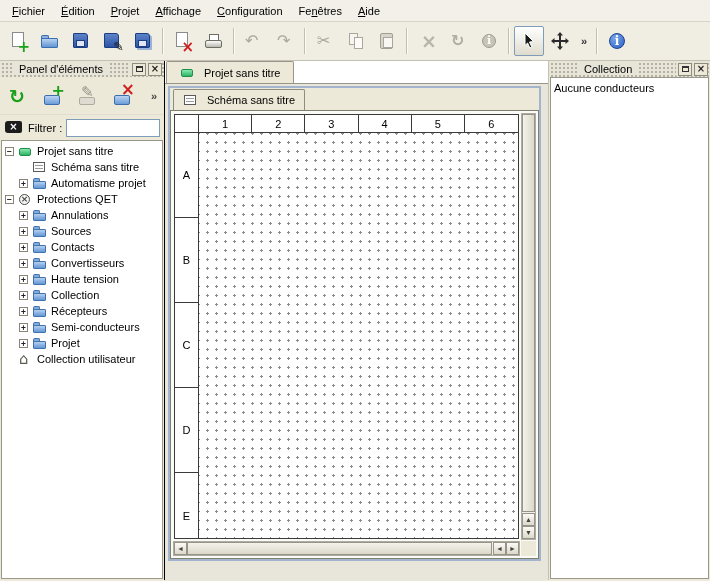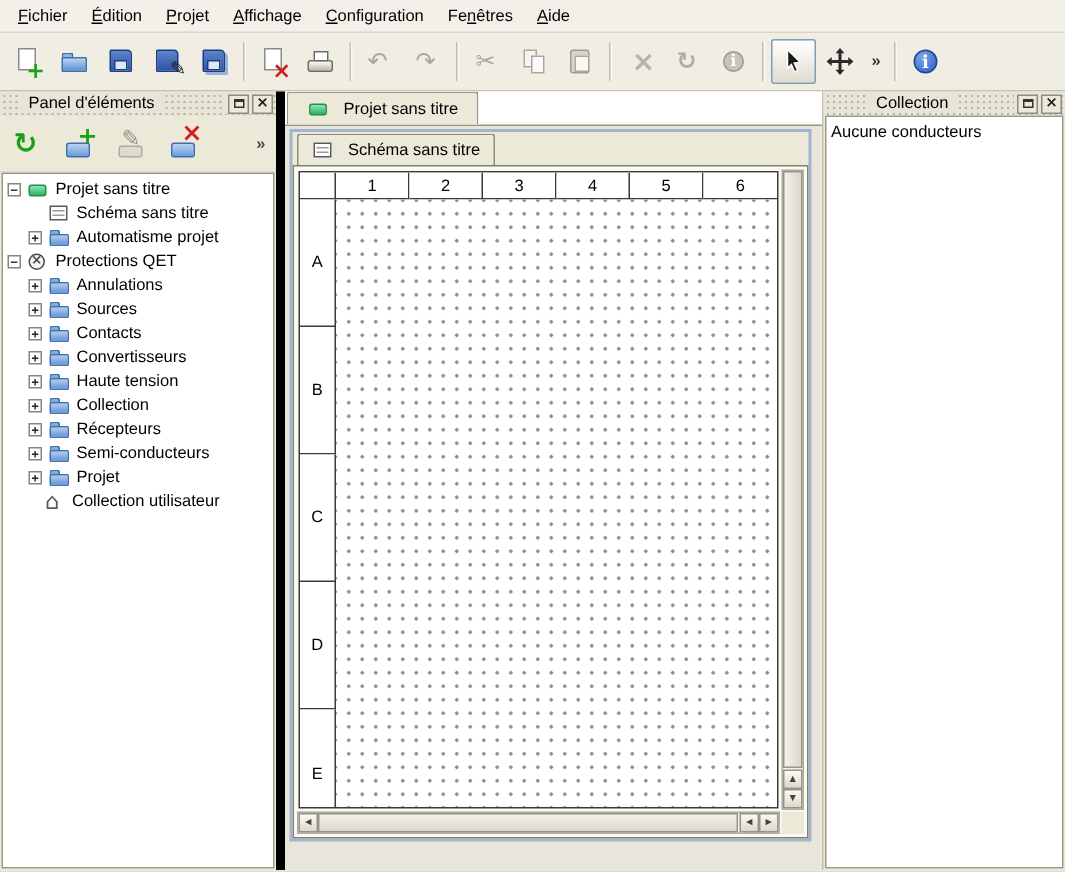--- a/index.html
+++ b/index.html
@@ -15,21 +15,21 @@
   
   .toolbar{height:39px;display:flex;align-items:center;background:#f0ede3;border-bottom:1px solid #c4c1b2;padding:0 4px;gap:1px;}
   .tb-btn{width:30px;height:30px;display:flex;align-items:center;justify-content:center;border:1px solid transparent;border-radius:2px;flex:none;}
   .tb-btn.active{border:1px solid #7f9db9;background:linear-gradient(#ffffff,#dfdccd);}
   .tb-btn.tb-text{width:16px;font-weight:bold;color:#333;}
   .tb-sep{width:2px;height:26px;border-left:1px solid #c2bfb0;border-right:1px solid #fbfaf6;margin:0 3px;flex:none;}
 
   
   .workspace{display:flex;height:519px;}
   .dock{display:flex;flex-direction:column;}
-  .left-dock{width:190px;border-right:6px solid #000000;flex:none;}
+  .left-dock{width:165px;border-right:1px solid #000000;flex:none;}
   .right-dock{width:162px;border-left:1px solid #c4c1b2;flex:none;}
   .dock-title{height:16px;flex:none;display:flex;align-items:center;background-color:#e7e4d8;
       background-image:radial-gradient(#b5b2a4 1px,transparent 1px);background-size:4px 4px;background-position:1px 1px;padding:0 2px;}
   .dock-title-label{background:#e7e4d8;padding:0 5px;}
   .left-dock .dock-title-label{margin-left:12px;}
   .right-dock .dock-title-label{margin-left:28px;}
   .dock-btns{margin-left:auto;display:flex;gap:2px;background:#e7e4d8;padding-left:2px;}
   .dock-btn{width:14px;height:13px;border:1px solid #8e8c7e;background:#ece9d8;display:flex;align-items:center;justify-content:center;}
   .glyph-float{width:7px;height:6px;border:1px solid #333;border-top-width:2px;}
   .glyph-close{font:bold 10px/10px "DejaVu Sans",sans-serif;color:#222;}
@@ -249,20 +249,25 @@
             <span class="ic icL ic-box-plus"></span>
           </div>
           <div class="dock-tool-btn disabled">
             <span class="ic icL ic-pencil"></span>
           </div>
           <div class="dock-tool-btn">
             <span class="ic icL ic-box-cross"></span>
           </div>
           <div class="dock-overflow">»</div>
         </div>
+      <div class="filter-row">
+        <span class="clear-filter"><span class="ic ic-clear-filter"></span></span>
+        <span class="filter-label">Filtrer :</span>
+        <input class="filter-input" type="text" value="" style="">
+      </div>
       <div class="tree">
           <div class="tree-row" style="padding-left: 3px;">
             <span class="exp">−</span>
             <span class="ti ti-project"></span>
             <span class="tree-label">Projet sans titre</span>
           </div>
           <div class="tree-row" style="padding-left: 17px;">
             <span class="exp none"></span>
             <span class="ti ti-schema"></span>
             <span class="tree-label">Schéma sans titre</span>
@@ -315,21 +320,21 @@
           <div class="tree-row" style="padding-left: 17px;">
             <span class="exp">+</span>
             <span class="ti ti-folder"></span>
             <span class="tree-label">Semi-conducteurs</span>
           </div>
           <div class="tree-row" style="padding-left: 17px;">
             <span class="exp">+</span>
             <span class="ti ti-folder"></span>
             <span class="tree-label">Projet</span>
           </div>
-          <div class="tree-row" style="padding-left: 14px;">
+          <div class="tree-row" style="padding-left: 3px;">
             <span class="exp none"></span>
             <span class="ti ti-home"></span>
             <span class="tree-label">Collection utilisateur</span>
           </div>
         </div>
     </div>
 
     <div class="center">
       <div class="proj-tabbar">
         <div class="proj-tab">

